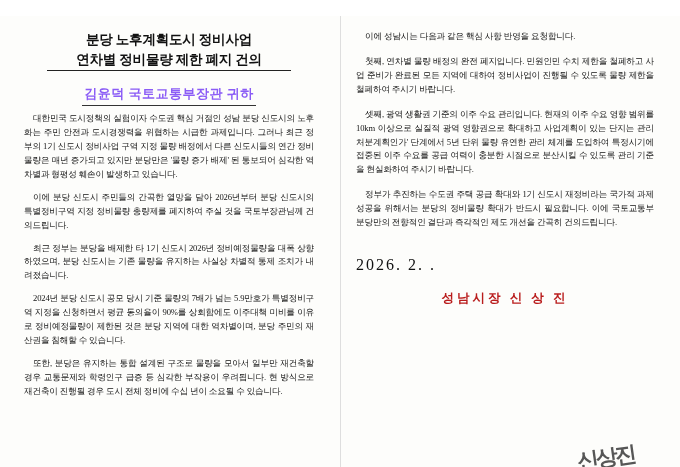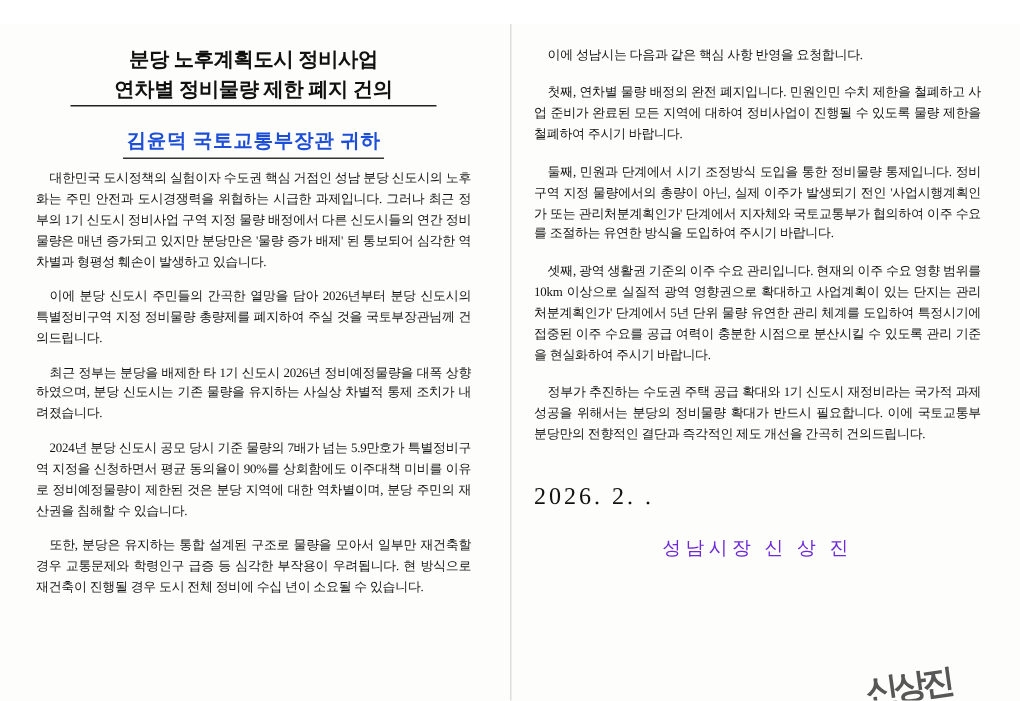--- a/index.html
+++ b/index.html
@@ -60,21 +60,21 @@
     background: #222;
     width: 84%;
     margin: 1px auto 0 auto;
   }
   .addressee {
     text-align: center;
     font-weight: bold;
     font-size: 13px;
     letter-spacing: 0.5px;
     margin: 14px 0 6px 0;
-    color: #1d4ed8;
+    color: #8b5cf6;
     position: relative;
   }
   .addressee .rule {
     display: block;
     height: 1px;
     background: #333;
     width: 60%;
     margin: 2px auto 0 auto;
   }
   p.para {
@@ -93,23 +93,23 @@
     font-size: 16px;
     letter-spacing: 2px;
     margin: 26px 0 0 0;
     text-align: left;
     color: #111;
   }
   .sign-line {
     margin-top: 16px;
     text-align: center;
     font-size: 12.5px;
-    font-weight: normal;
+    font-weight: bold;
     letter-spacing: 3px;
-    color: #6d28d9;
+    color: #b91c1c;
     position: relative;
   }
   .seal {
     position: absolute;
     right: 46px;
     bottom: 10px;
     font-family: "Liberation Serif", serif;
     font-size: 22px;
     color: #3a3a3a;
     transform: rotate(-8deg);
@@ -153,21 +153,20 @@
     <p class="para">최근 정부는 분당을 배제한 타 1기 신도시 2026년 정비예정물량을 대폭 상향하였으며, 분당 신도시는 기존 물량을 유지하는 사실상 차별적 통제 조치가 내려졌습니다.</p>
     <p class="para">2024년 분당 신도시 공모 당시 기준 물량의 7배가 넘는 5.9만호가 특별정비구역 지정을 신청하면서 평균 동의율이 90%를 상회함에도 이주대책 미비를 이유로 정비예정물량이 제한된 것은 분당 지역에 대한 역차별이며, 분당 주민의 재산권을 침해할 수 있습니다.</p>
     <p class="para">또한, 분당은 유지하는 통합 설계된 구조로 물량을 모아서 일부만 재건축할 경우 교통문제와 학령인구 급증 등 심각한 부작용이 우려됩니다. 현 방식으로 재건축이 진행될 경우 도시 전체 정비에 수십 년이 소요될 수 있습니다.</p>
   </div>
 
   <div class="divider"></div>
 
   <div class="col col-right">
     <p class="para">이에 성남시는 다음과 같은 핵심 사항 반영을 요청합니다.</p>
     <p class="para">첫째, 연차별 물량 배정의 완전 폐지입니다. 민원인민 수치 제한을 철폐하고 사업 준비가 완료된 모든 지역에 대하여 정비사업이 진행될 수 있도록 물량 제한을 철폐하여 주시기 바랍니다.</p>
-    <p class="para">둘째, 민원과 단계에서 시기 조정방식 도입을 통한 정비물량 통제입니다. 정비구역 지정 물량에서의 총량이 아닌, 실제 이주가 발생되기 전인 '사업시행계획인가 또는 관리처분계획인가' 단계에서 지자체와 국토교통부가 협의하여 이주 수요를 조절하는 유연한 방식을 도입하여 주시기 바랍니다.</p>
     <p class="para">셋째, 광역 생활권 기준의 이주 수요 관리입니다. 현재의 이주 수요 영향 범위를 10km 이상으로 실질적 광역 영향권으로 확대하고 사업계획이 있는 단지는 관리처분계획인가' 단계에서 5년 단위 물량 유연한 관리 체계를 도입하여 특정시기에 접중된 이주 수요를 공급 여력이 충분한 시점으로 분산시킬 수 있도록 관리 기준을 현실화하여 주시기 바랍니다.</p>
     <p class="para">정부가 추진하는 수도권 주택 공급 확대와 1기 신도시 재정비라는 국가적 과제 성공을 위해서는 분당의 정비물량 확대가 반드시 필요합니다. 이에 국토교통부 분당만의 전향적인 결단과 즉각적인 제도 개선을 간곡히 건의드립니다.</p>
 
     <div class="date-line">2026.  2.  .</div>
     <div class="sign-line">
       <span>성남시장  신 상 진</span>
     </div>
     <div class="seal">신상진</div>
   </div>
 

